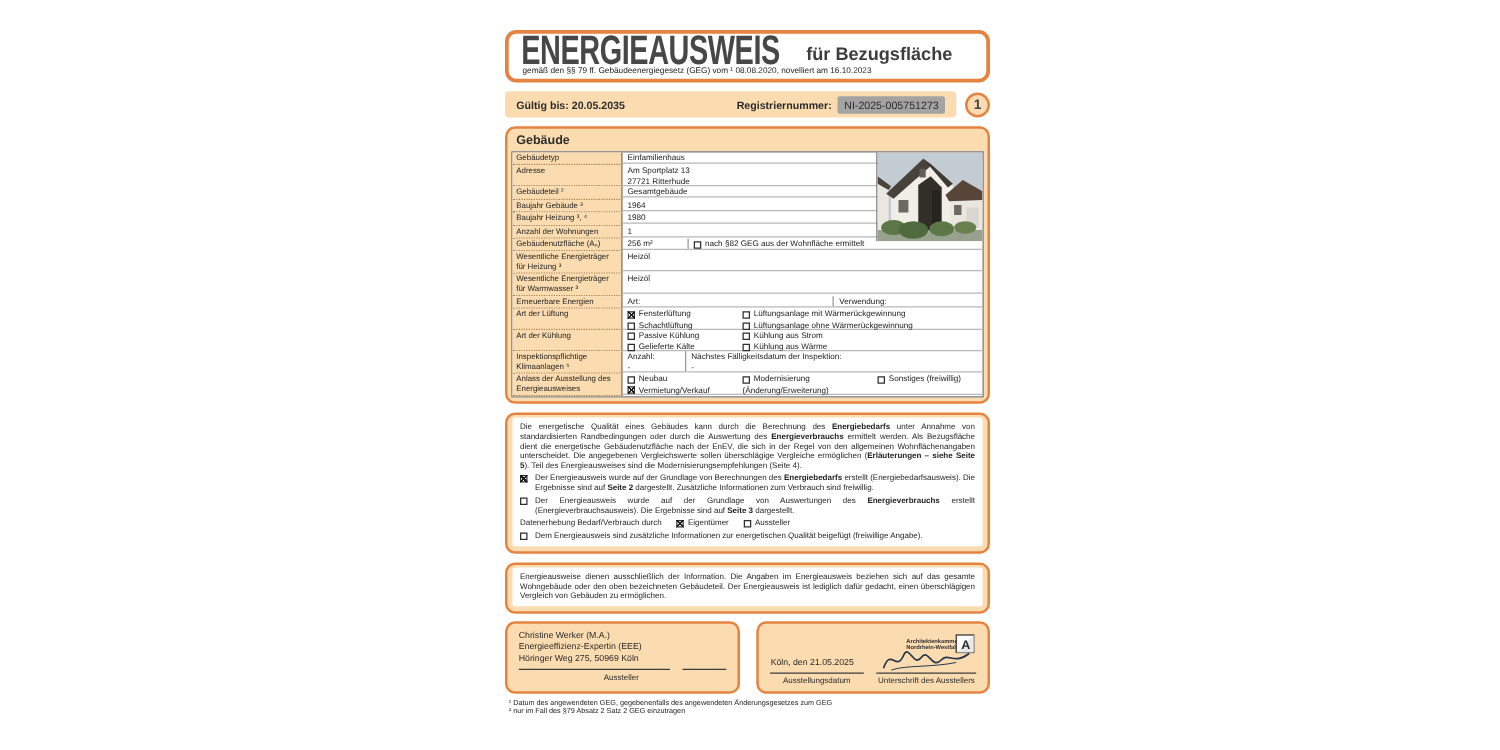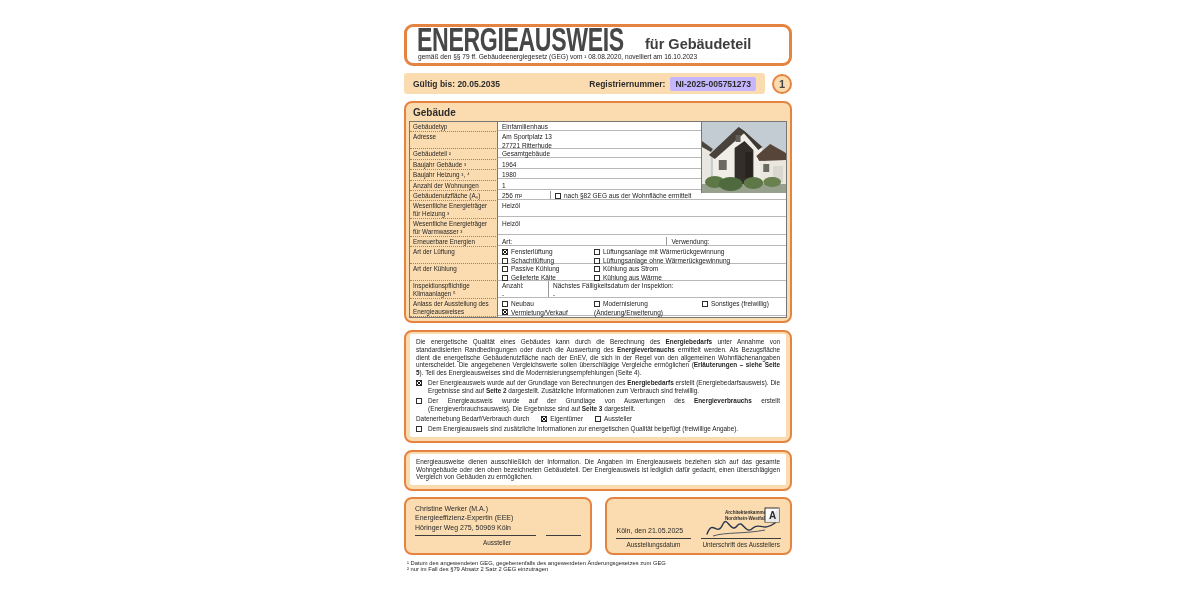--- a/index.html
+++ b/index.html
@@ -28,21 +28,21 @@
 
   
   .validity-row{display:flex;align-items:center;margin-top:7px;}
   .validity-bar{
     flex:1;height:21px;background:var(--peach);border-radius:3px;
     display:flex;align-items:center;justify-content:space-between;padding:0 9px;box-sizing:border-box;gap:48px;
   }
   .gueltig{font-size:8.5px;font-weight:bold;color:#2b2b2b;}
   .reg{display:flex;align-items:center;gap:5px;}
   .reg-label{font-size:8.5px;font-weight:bold;color:#2b2b2b;padding-left:39px;}
-  .reg-value{background:#c4b5fd;border-radius:2px;padding:2px 5px;font-size:8.5px;font-weight:bold;color:#2b2b2b;}
+  .reg-value{background:#a3a3a3;border-radius:2px;padding:2px 5px;font-size:8.5px;font-weight:normal;color:#2b2b2b;}
   .badge{
     width:16px;height:16px;margin-left:7px;border:2.5px solid var(--orange);border-radius:50%;
     background:var(--peach);display:flex;align-items:center;justify-content:center;
     font-size:11px;font-weight:bold;color:#454545;flex:none;
   }
 
   
   .section{margin-top:7px;padding:2px;border:2.5px solid var(--orange);border-radius:8px;background:var(--peach);box-sizing:border-box;}
   .sec-title{font-size:10px;font-weight:bold;color:#2d2d2d;padding:2px 5px 3px;}
 
@@ -108,21 +108,21 @@
 
   b{font-weight:bold;}
 </style>
 </head>
 <body>
 
 <div class="doc">
 
   <div class="header-box">
     <div class="big-title">ENERGIEAUSWEIS</div>
-    <div class="for-title">für Gebäudeteil</div>
+    <div class="for-title">für Bezugsfläche</div>
     <div class="law-line">gemäß den §§ 79 ff. Gebäudeenergiegesetz (GEG) vom ¹  08.08.2020, novelliert am 16.10.2023</div>
   </div>
 
   <div class="validity-row">
     <div class="validity-bar">
       <span class="gueltig">Gültig bis: 20.05.2035</span>
       <span class="reg">
         <span class="reg-label">Registriernummer:</span>
         <span class="reg-value">NI-2025-005751273</span>
       </span>

